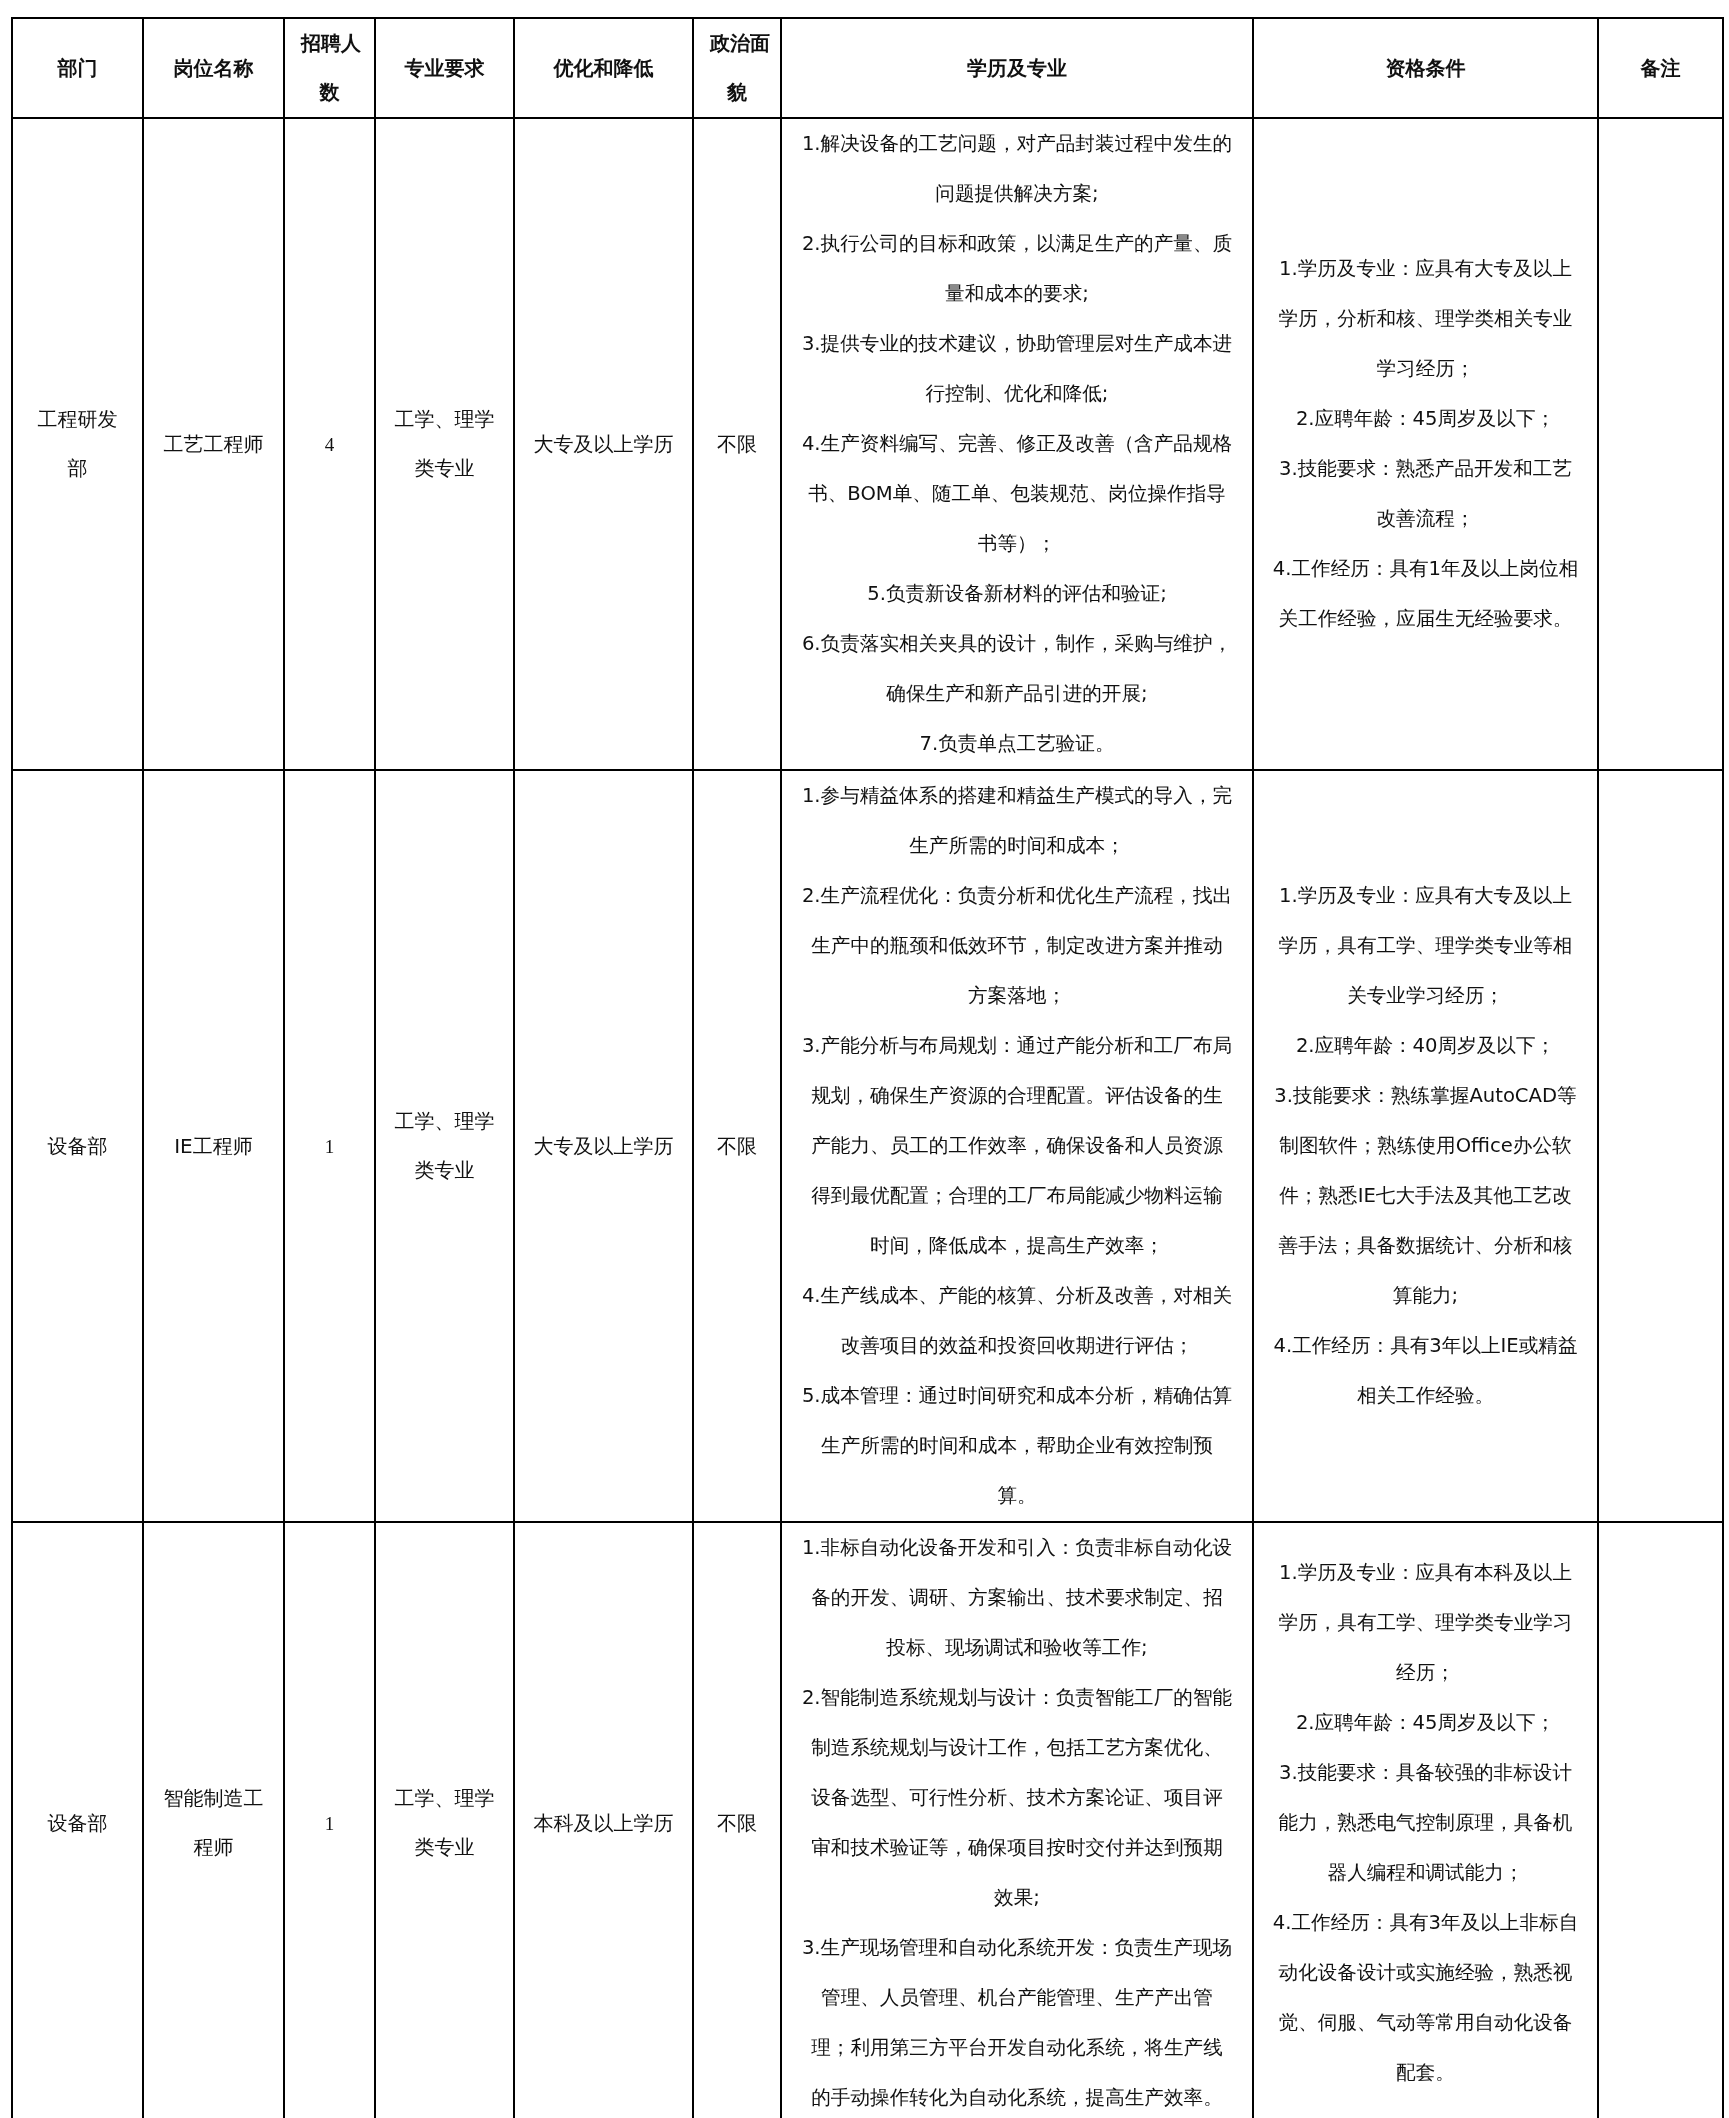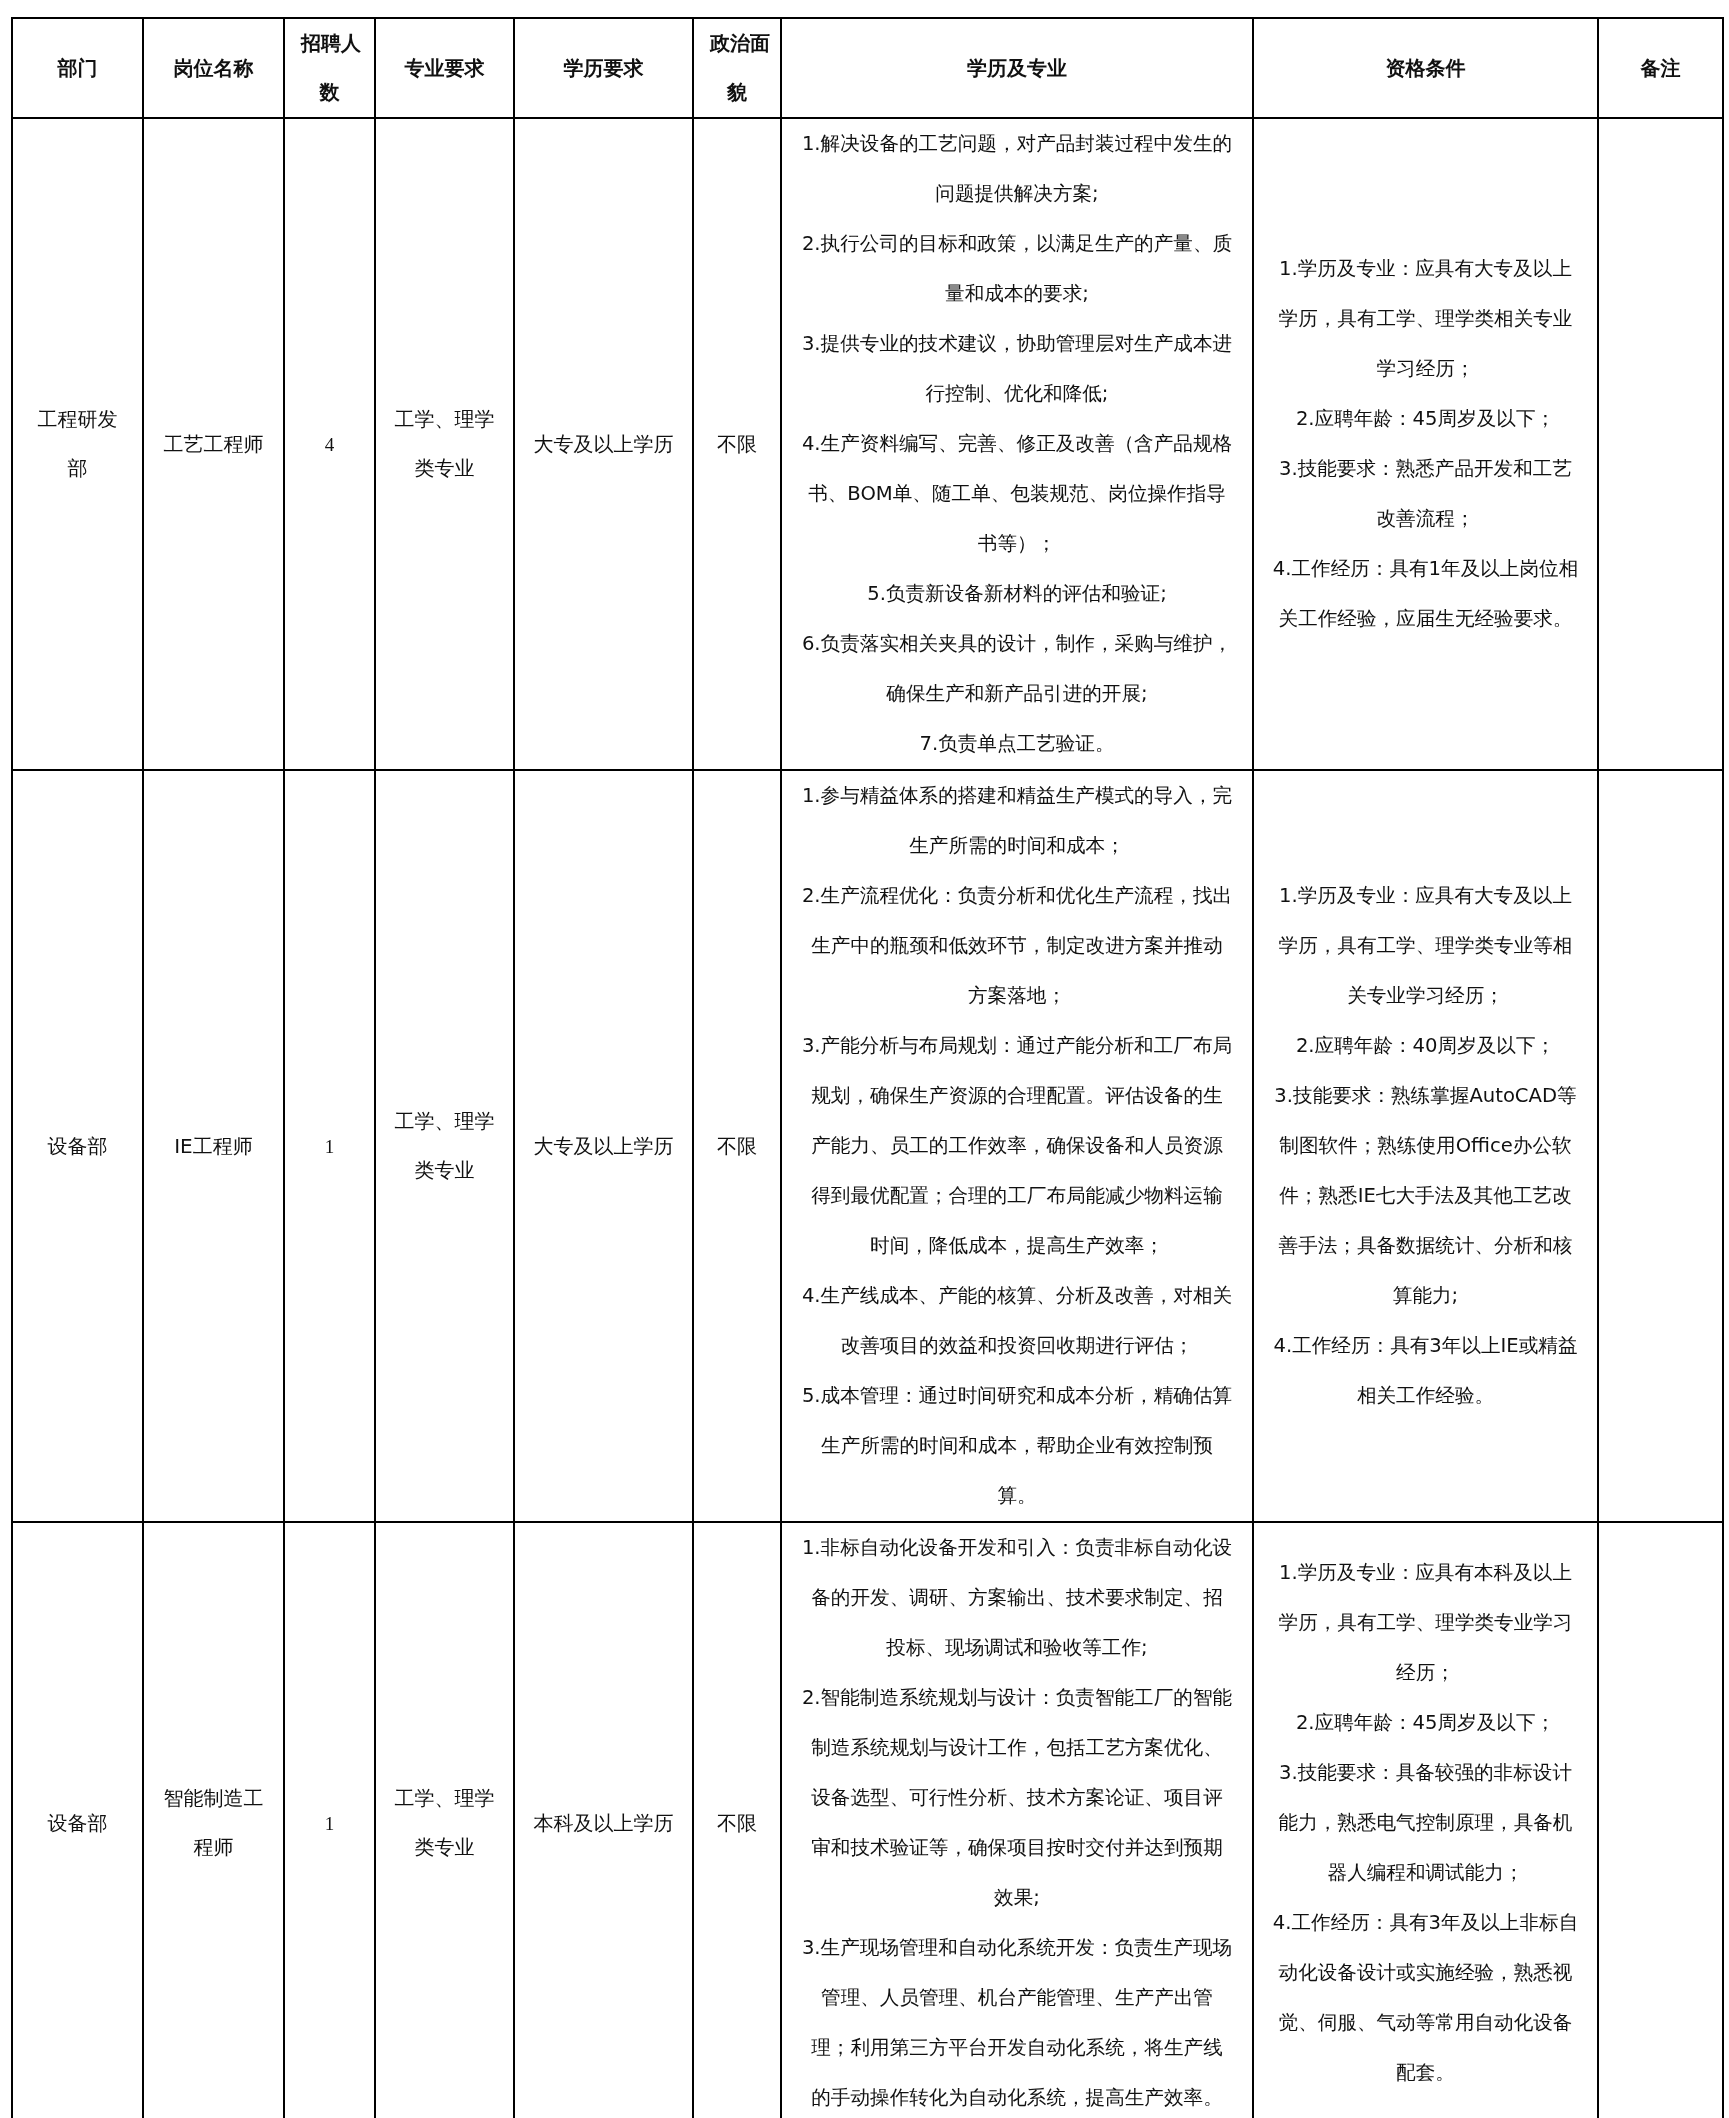--- a/index.html
+++ b/index.html
@@ -36,21 +36,21 @@
   </colgroup>
   <thead>
     <tr>
       <th>部门</th>
       <th>岗位名称</th>
       <th>
         <span class="line">招聘人</span>
         <span class="line">数</span>
       </th>
       <th>专业要求</th>
-      <th>学历要求</th>
+      <th>优化和降低</th>
       <th>
         <span class="line">政治面</span>
         <span class="line">貌</span>
       </th>
       <th>学历及专业</th>
       <th>资格条件</th>
       <th>备注</th>
     </tr>
   </thead>
   <tbody id="tbody">
@@ -76,21 +76,21 @@
           <span class="line">4.生产资料编写、完善、修正及改善（含产品规格</span>
           <span class="line">书、BOM单、随工单、包装规范、岗位操作指导</span>
           <span class="line">书等）；</span>
           <span class="line">5.负责新设备新材料的评估和验证;</span>
           <span class="line">6.负责落实相关夹具的设计，制作，采购与维护，</span>
           <span class="line">确保生产和新产品引进的开展;</span>
           <span class="line">7.负责单点工艺验证。</span>
         </td>
         <td class="qual">
           <span class="line">1.学历及专业：应具有大专及以上</span>
-          <span class="line">学历，具有工学、理学类相关专业</span>
+          <span class="line">学历，分析和核、理学类相关专业</span>
           <span class="line">学习经历；</span>
           <span class="line">2.应聘年龄：45周岁及以下；</span>
           <span class="line">3.技能要求：熟悉产品开发和工艺</span>
           <span class="line">改善流程；</span>
           <span class="line">4.工作经历：具有1年及以上岗位相</span>
           <span class="line">关工作经验，应届生无经验要求。</span>
         </td>
         <td></td>
       </tr>
       <tr class="r2">

